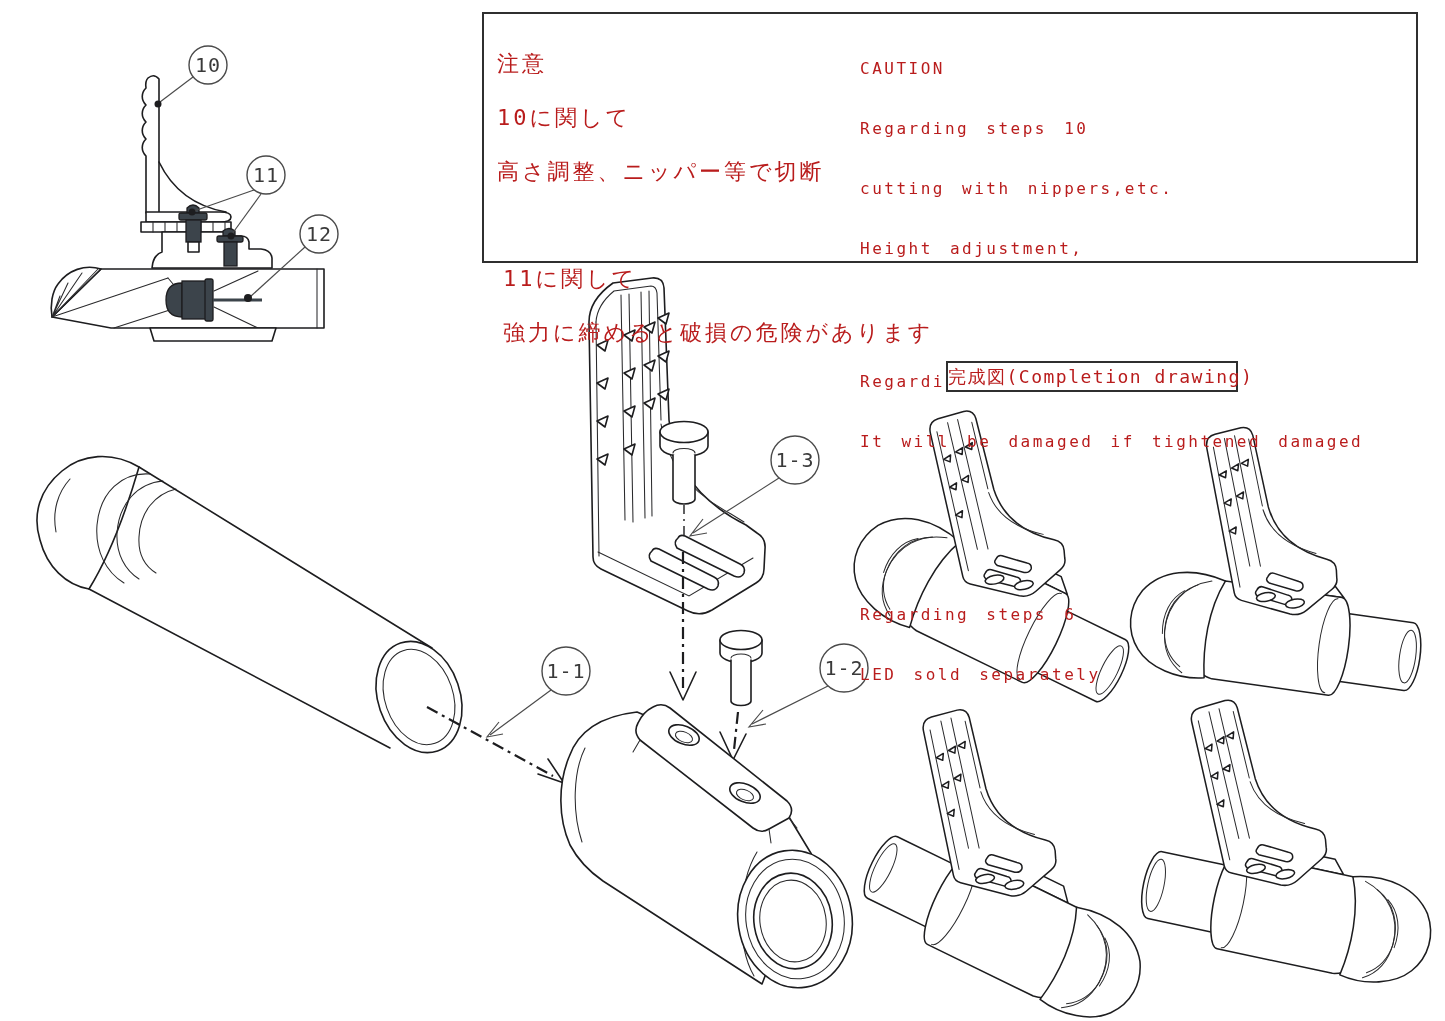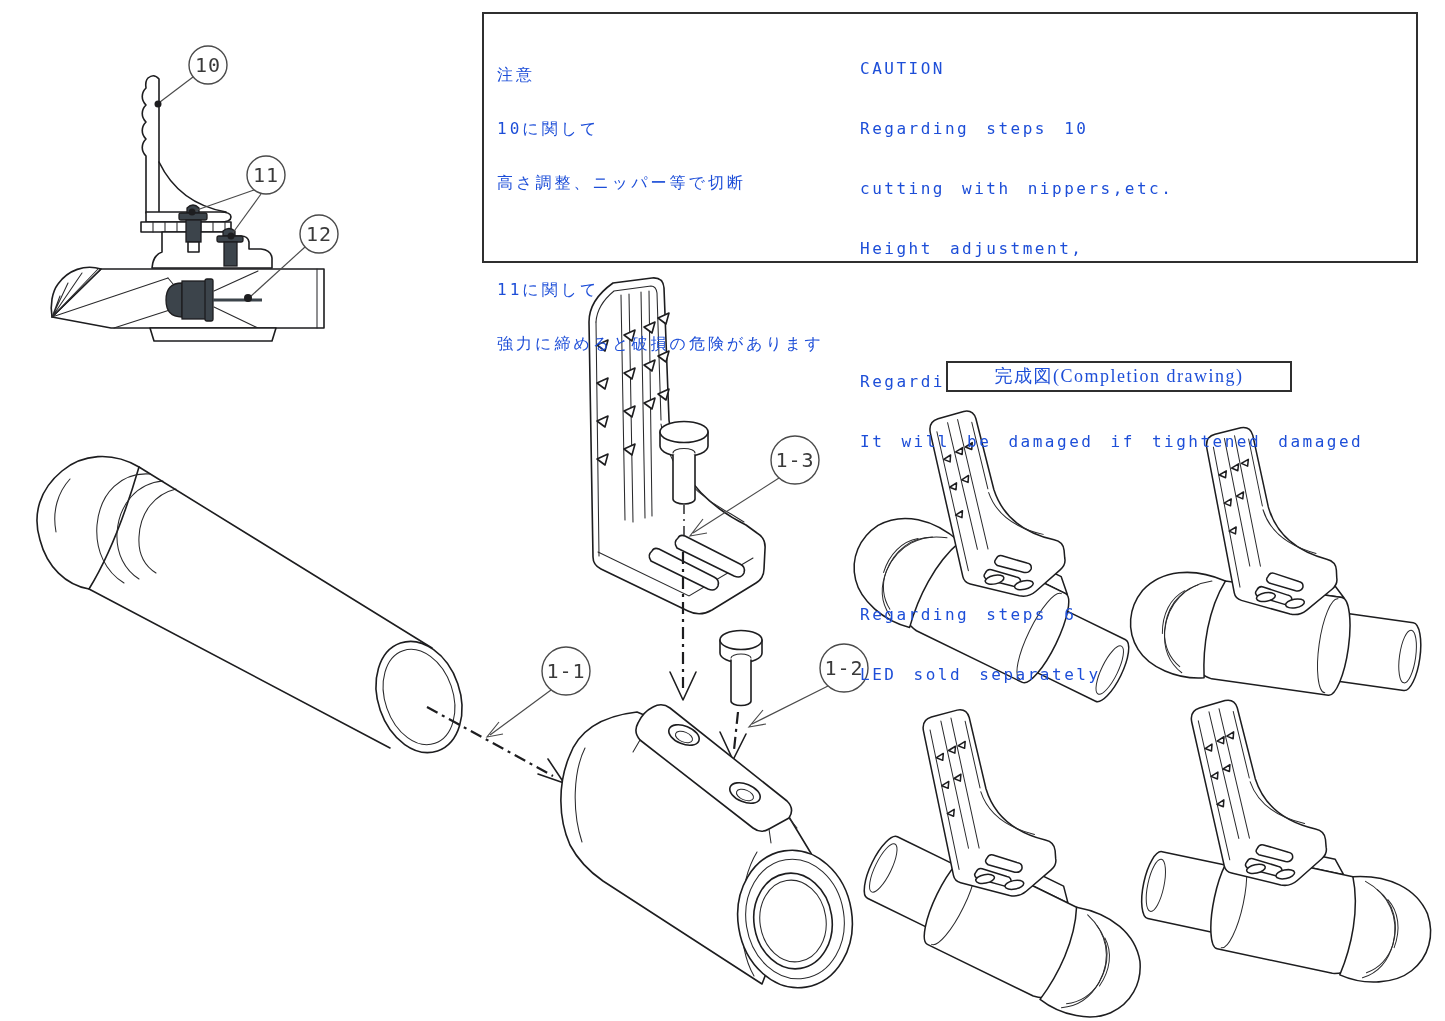--- a/index.html
+++ b/index.html
@@ -1,36 +1,36 @@
 <!DOCTYPE html>
 <html><head>
 <meta charset="utf-8">
 <style>
   html,body{margin:0;padding:0;background:#e8e8e8;}
   #stage{
     position:relative;width:1445px;height:1021px;background:#ffffff;
     font-family:"DejaVu Sans Mono","Liberation Mono",monospace;
-    color:#1d4ed8;overflow:hidden;
+    color:#b91c1c;overflow:hidden;
   }
   #art{position:absolute;left:0;top:0;}
   
   .caution-box{
     position:absolute;left:482px;top:12px;width:936px;height:251px;
     border:2px solid #2f2f2f;box-sizing:border-box;background:#ffffff;
   }
-  .jp-col{position:absolute;left:13px;top:16px;font-size:16px;line-height:18px;letter-spacing:3px;white-space:pre;}
+  .jp-col{position:absolute;left:13px;top:5px;font-size:22px;line-height:18px;letter-spacing:3px;white-space:pre;}
   .en-col{position:absolute;left:376px;top:5px;font-size:16px;line-height:20px;letter-spacing:2.5px;word-spacing:5px;white-space:pre;}
-  .sec-jp{margin-top:17px;}
+  .sec-jp{margin-top:17px;margin-left:6px;}
   .sec-en{margin-top:33px;}
   .cap-line{white-space:pre;}
   
   .completion-label{
-    position:absolute;left:946px;top:361px;width:346px;height:31px;
+    position:absolute;left:946px;top:361px;width:292px;height:31px;
     border:2px solid #2f2f2f;box-sizing:border-box;background:#fff;
-    text-align:center;line-height:27px;font-size:18px;letter-spacing:1.5px;white-space:pre;font-family:Liberation Serif, serif;
+    text-align:center;line-height:27px;font-size:18px;letter-spacing:1.5px;white-space:pre;
   }
   
   .ln  {fill:none;stroke:#1d1d1f;stroke-width:1.6;stroke-linecap:round;stroke-linejoin:round;}
   .lnf {fill:#ffffff;stroke:#1d1d1f;stroke-width:1.6;stroke-linecap:round;stroke-linejoin:round;}
   .thin{fill:none;stroke:#2a2a2c;stroke-width:1.05;stroke-linecap:round;}
   .dark{fill:#3c444b;stroke:#1d1d1f;stroke-width:1.3;}
   .lead{fill:none;stroke:#4a4a4a;stroke-width:1.15;}
   .callout-circle{fill:#ffffff;stroke:#4a4a4a;stroke-width:1.4;}
   .callout-text{font-family:"DejaVu Sans Mono",monospace;font-size:20px;fill:#3a3a3a;letter-spacing:1px;text-anchor:middle;}
   .dashdot{fill:none;stroke:#1d1d1f;stroke-width:2.2;stroke-dasharray:12 5 3 5;}

